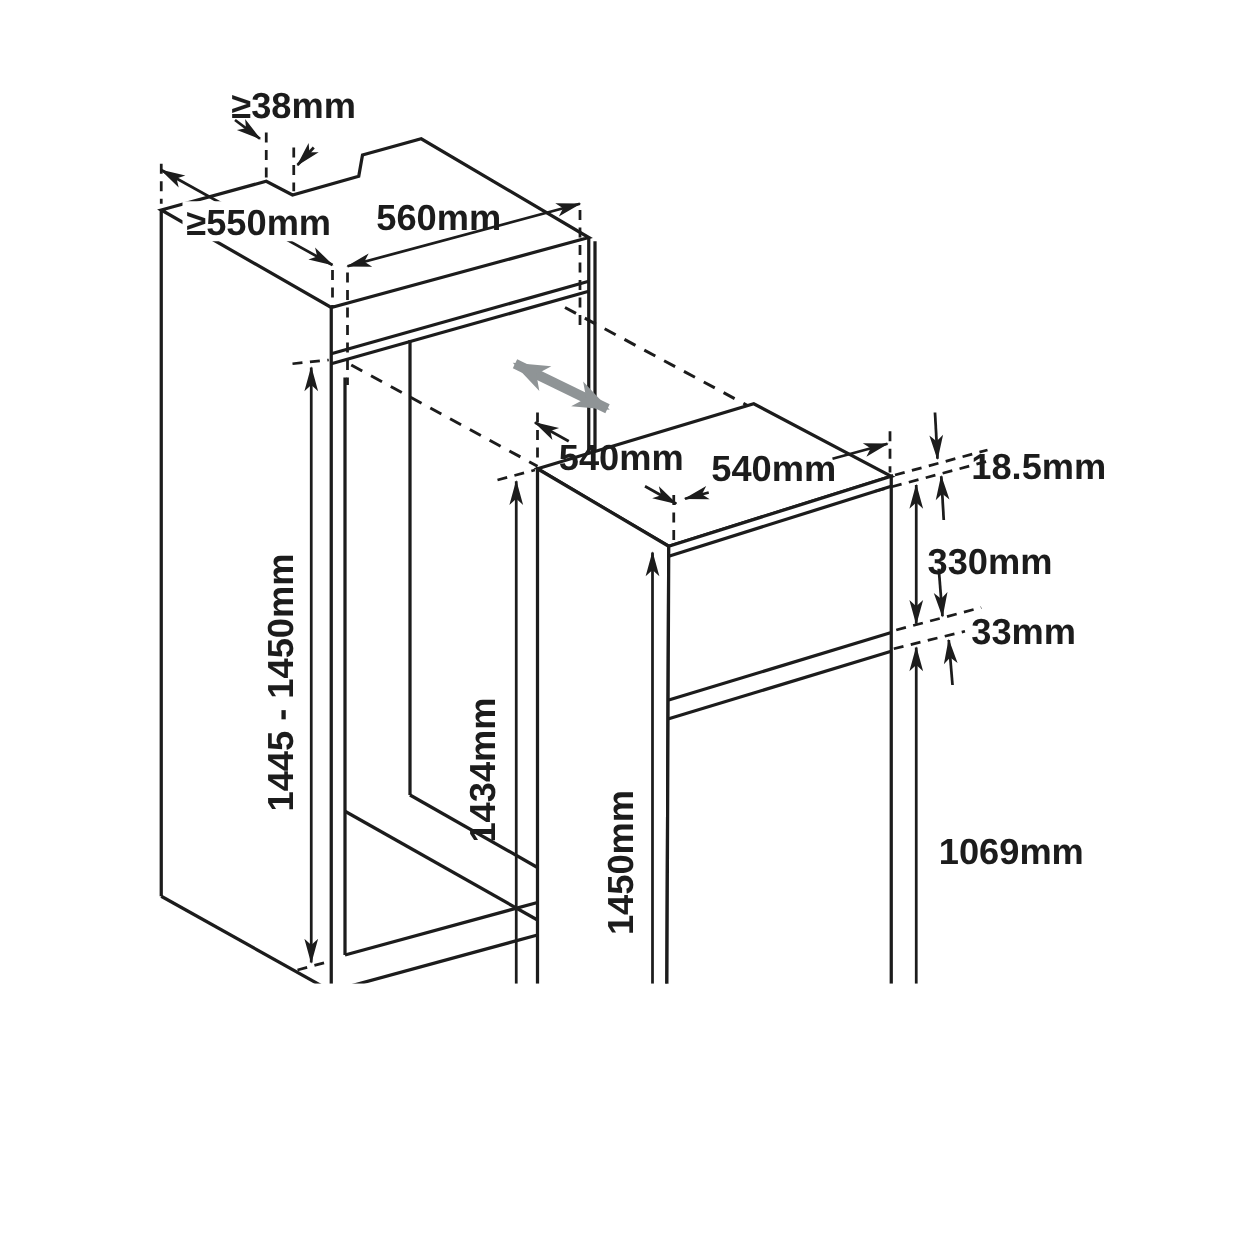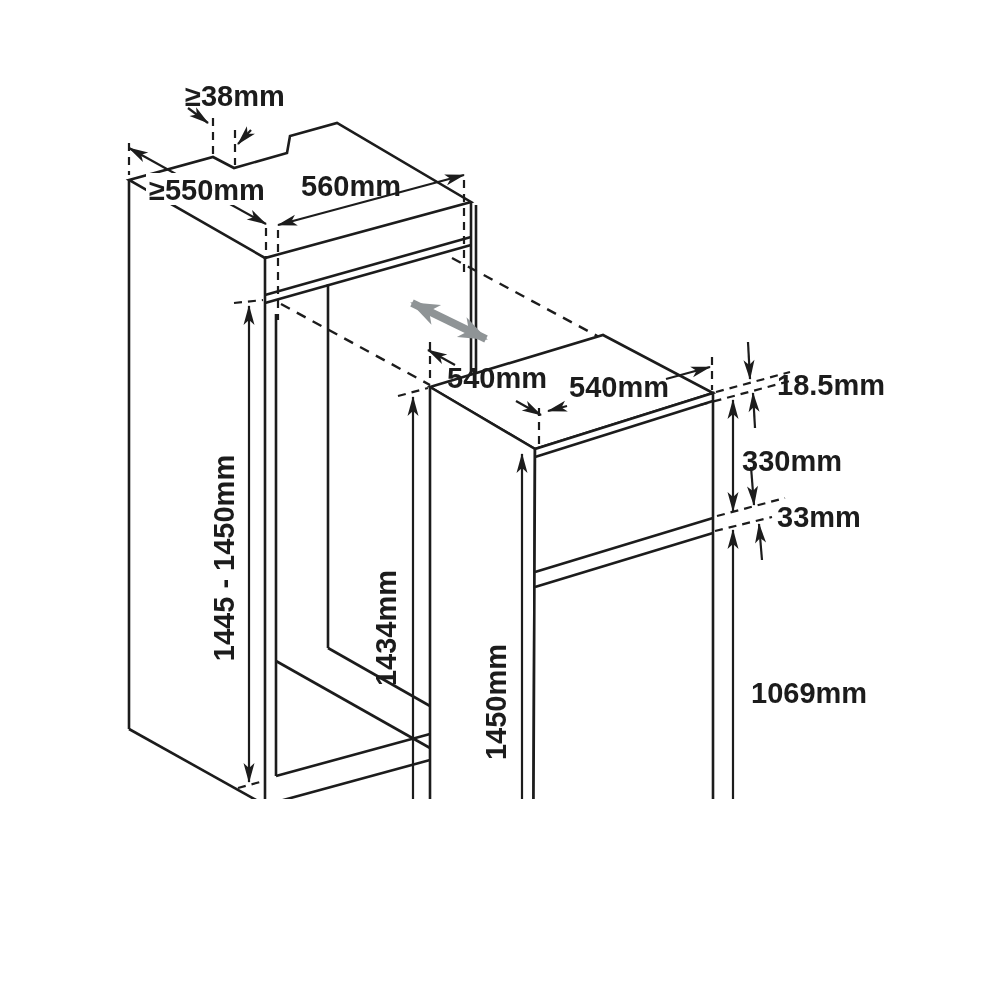--- a/index.html
+++ b/index.html
@@ -1,16 +1,16 @@
 <!DOCTYPE html>
 <html><head>
 <meta charset="utf-8">
 <style>
   html,body{margin:0;padding:0;background:#ffffff;}
-  .stage{position:relative;width:1000px;height:787px;background:#ffffff;overflow:hidden;margin-top:12px;}
+  .stage{position:relative;width:1000px;height:787px;background:#ffffff;overflow:hidden;}
   svg{display:block;}
   text{font-family:"Liberation Sans","DejaVu Sans",sans-serif;font-size:29px;font-weight:600;fill:#1c1c1c;}
 </style>
 </head>
 <body>
 
 <div class="stage">
 <svg width="1000" height="1000" viewBox="0 0 1000 1000">
   <defs>
     <marker id="ah" markerWidth="24" markerHeight="14" refX="22" refY="7" orient="auto-start-reverse" markerUnits="userSpaceOnUse">

